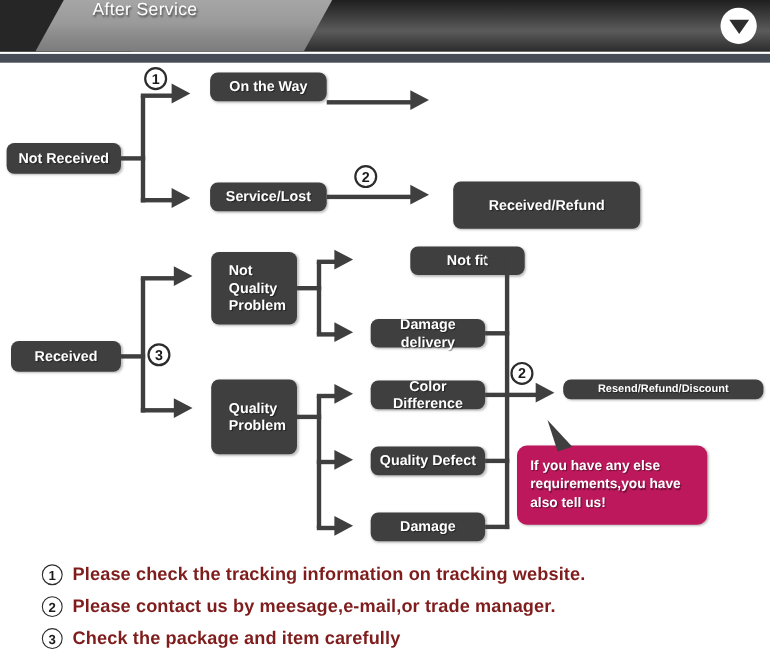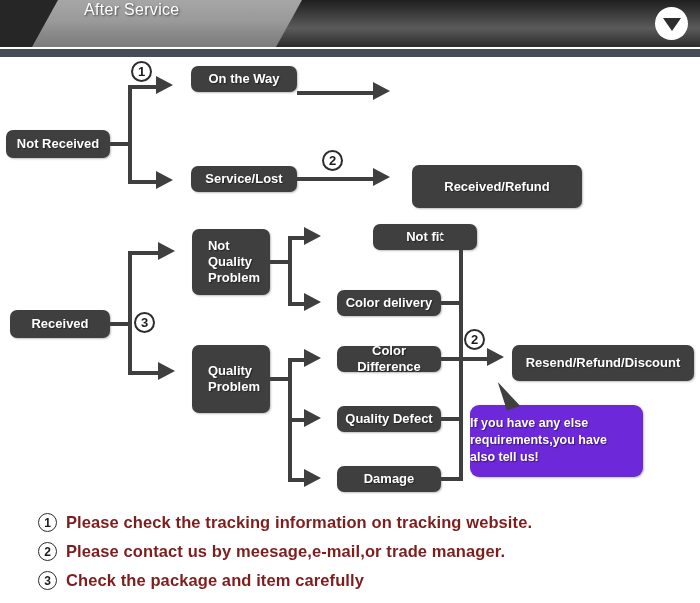--- a/index.html
+++ b/index.html
@@ -100,27 +100,27 @@
     background: #ffffff;
     color: #1a1a1a;
     font-size: 13px; font-weight: bold;
     display: flex; align-items: center; justify-content: center;
     z-index: 6;
   }
 
   
   #callout {
     position: absolute;
-    background: #6d28d9;
+    background: #be185d;
     border-radius: 9px;
     color: #ffffff;
     font-weight: bold;
     font-size: 12.5px;
     line-height: 1.35;
-    padding: 10px 0;
+    padding: 10px 12px;
     text-shadow: 1px 1px 1px rgba(0,0,0,.45);
     box-shadow: 1px 1px 2px rgba(0,0,0,.25);
   }
   #callout-tail {
     position: absolute;
     width: 0; height: 0;
     border-left: 14px solid #3f3f3f;
     border-top: 30px solid transparent;
     transform: rotate(-18deg);
     z-index: 2;
@@ -210,21 +210,21 @@
     </div>
 
     <div class="line hline" style="left:270px; top:203px; width:22px;"></div>
     <div class="line vline" style="left:288px; top:181px; height:66px;"></div>
     <div class="line hline" style="left:288px; top:179px; width:18px;"></div>
     <div class="arrow" style="left:304px; top:170px;"></div>
     <div class="node" style="left:337px; top:167px; width:104px; height:26px;margin-left:36px;">Not fit</div>
 
     <div class="line hline" style="left:288px; top:245px; width:18px;"></div>
     <div class="arrow" style="left:304px; top:236px;"></div>
-    <div class="node" style="left:337px; top:233px; width:104px; height:26px;">Color delivery</div>
+    <div class="node" style="left:337px; top:233px; width:104px; height:26px;">Damage delivery</div>
 
     <div class="line hline" style="left:270px; top:320px; width:22px;"></div>
     <div class="line vline" style="left:288px; top:303px; height:120px;"></div>
     <div class="line hline" style="left:288px; top:301px; width:18px;"></div>
     <div class="arrow" style="left:304px; top:292px;"></div>
     <div class="node" style="left:337px; top:289px; width:104px; height:26px;">Color Difference</div>
 
     <div class="line hline" style="left:288px; top:361px; width:18px;"></div>
     <div class="arrow" style="left:304px; top:352px;"></div>
     <div class="node" style="left:337px; top:349px; width:104px; height:26px;">Quality Defect</div>
@@ -235,21 +235,21 @@
 
     <div class="line hline" style="left:441px; top:178px; width:22px;"></div>
     <div class="line hline" style="left:441px; top:244px; width:22px;"></div>
     <div class="line hline" style="left:441px; top:360px; width:22px;"></div>
     <div class="line hline" style="left:441px; top:420px; width:22px;"></div>
     <div class="line vline" style="left:459px; top:178px; height:246px;"></div>
 
     <div class="line hline" style="left:441px; top:300px; width:48px;"></div>
     <div class="arrow" style="left:487px; top:291px;"></div>
     <div class="marker" style="left:464px; top:272px;">2</div>
-    <div class="node" style="left:512px; top:288px; width:182px; height:36px; font-size:13px;">Resend/Refund/Discount</div>
+    <div class="node" style="left:512px; top:288px; width:182px; height:18px; font-size:10px;">Resend/Refund/Discount</div>
 
     <div id="callout-tail" style="left:502px; top:322px;"></div>
     <div id="callout" style="left:470px; top:348px; width:173px; height:72px;">
       <div>If you have any else</div>
       <div>requirements,you have</div>
       <div>also tell us!</div>
     </div>
 
   </div>
 

